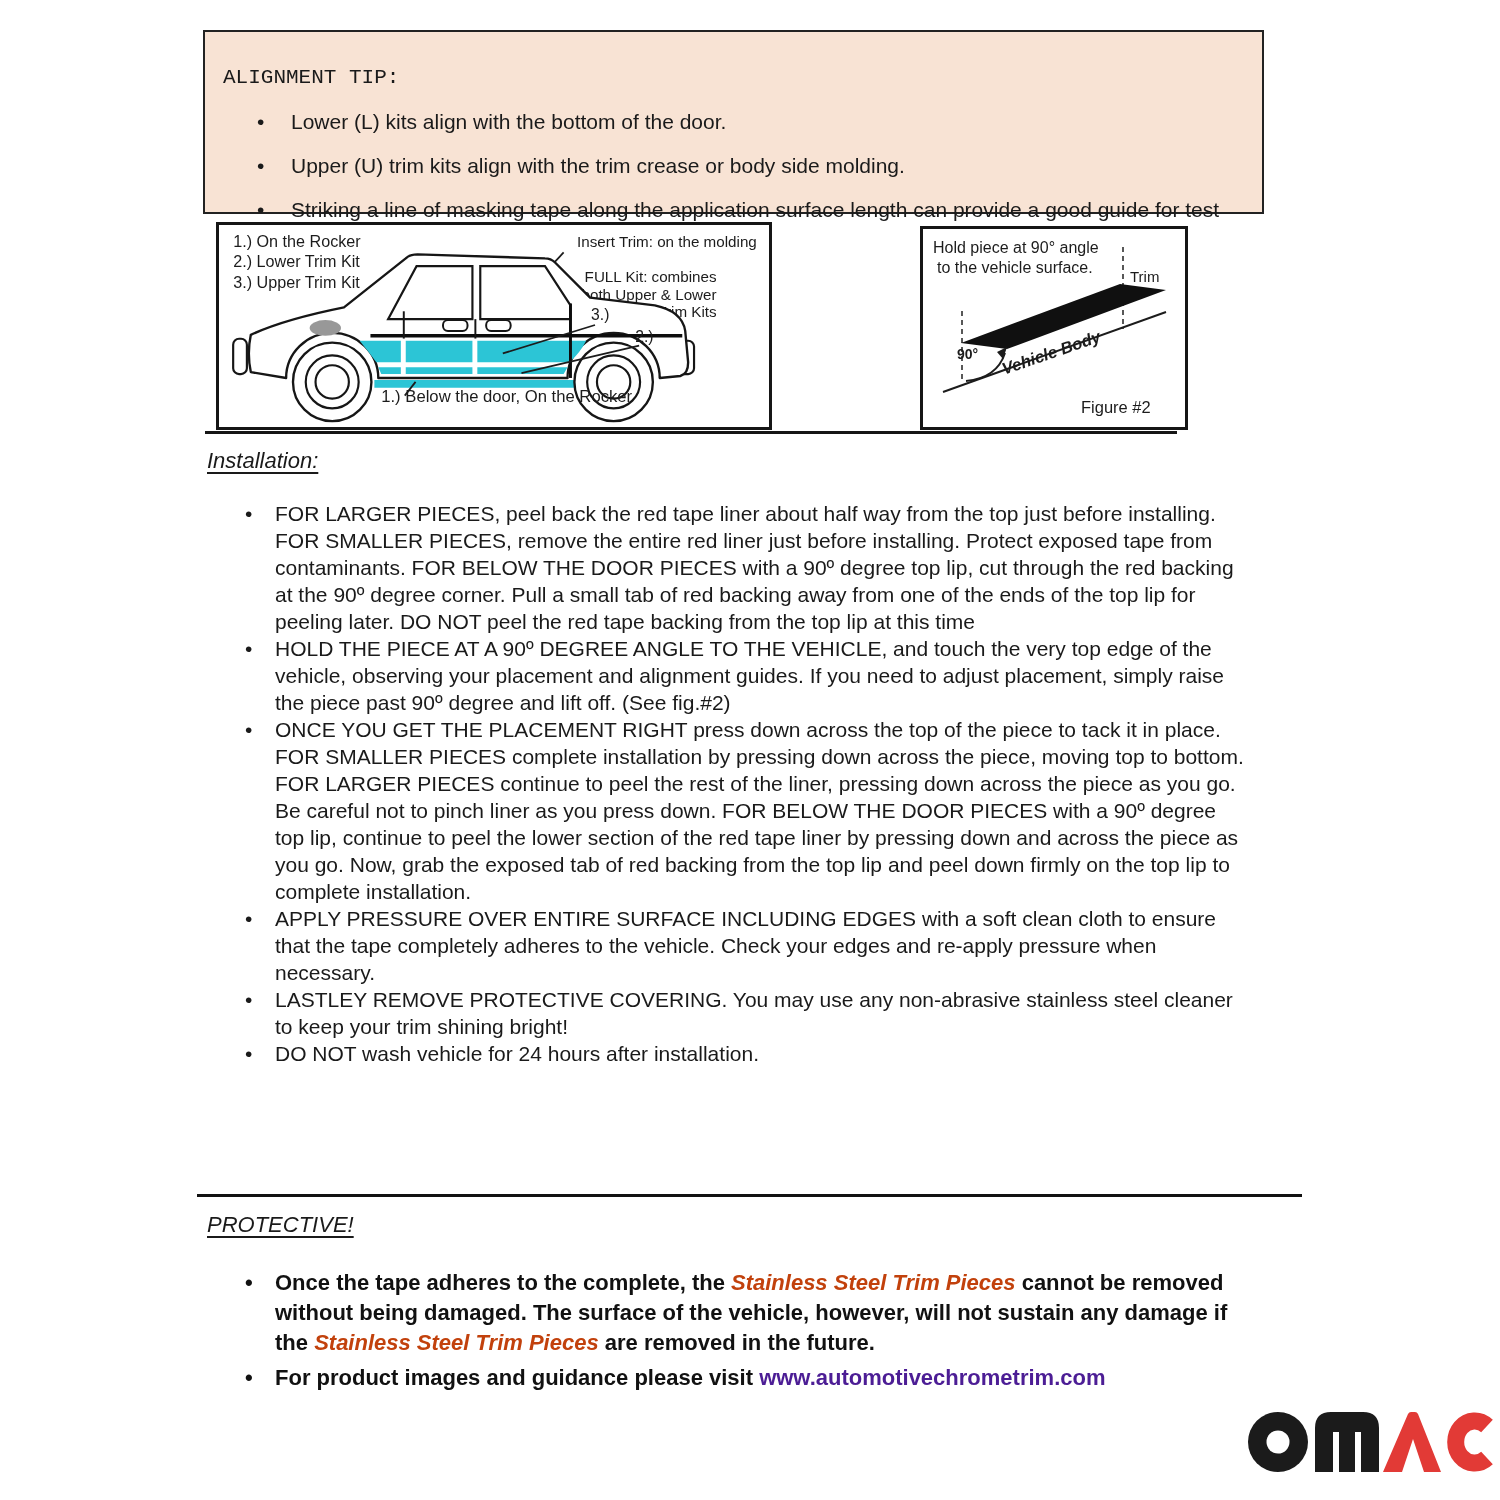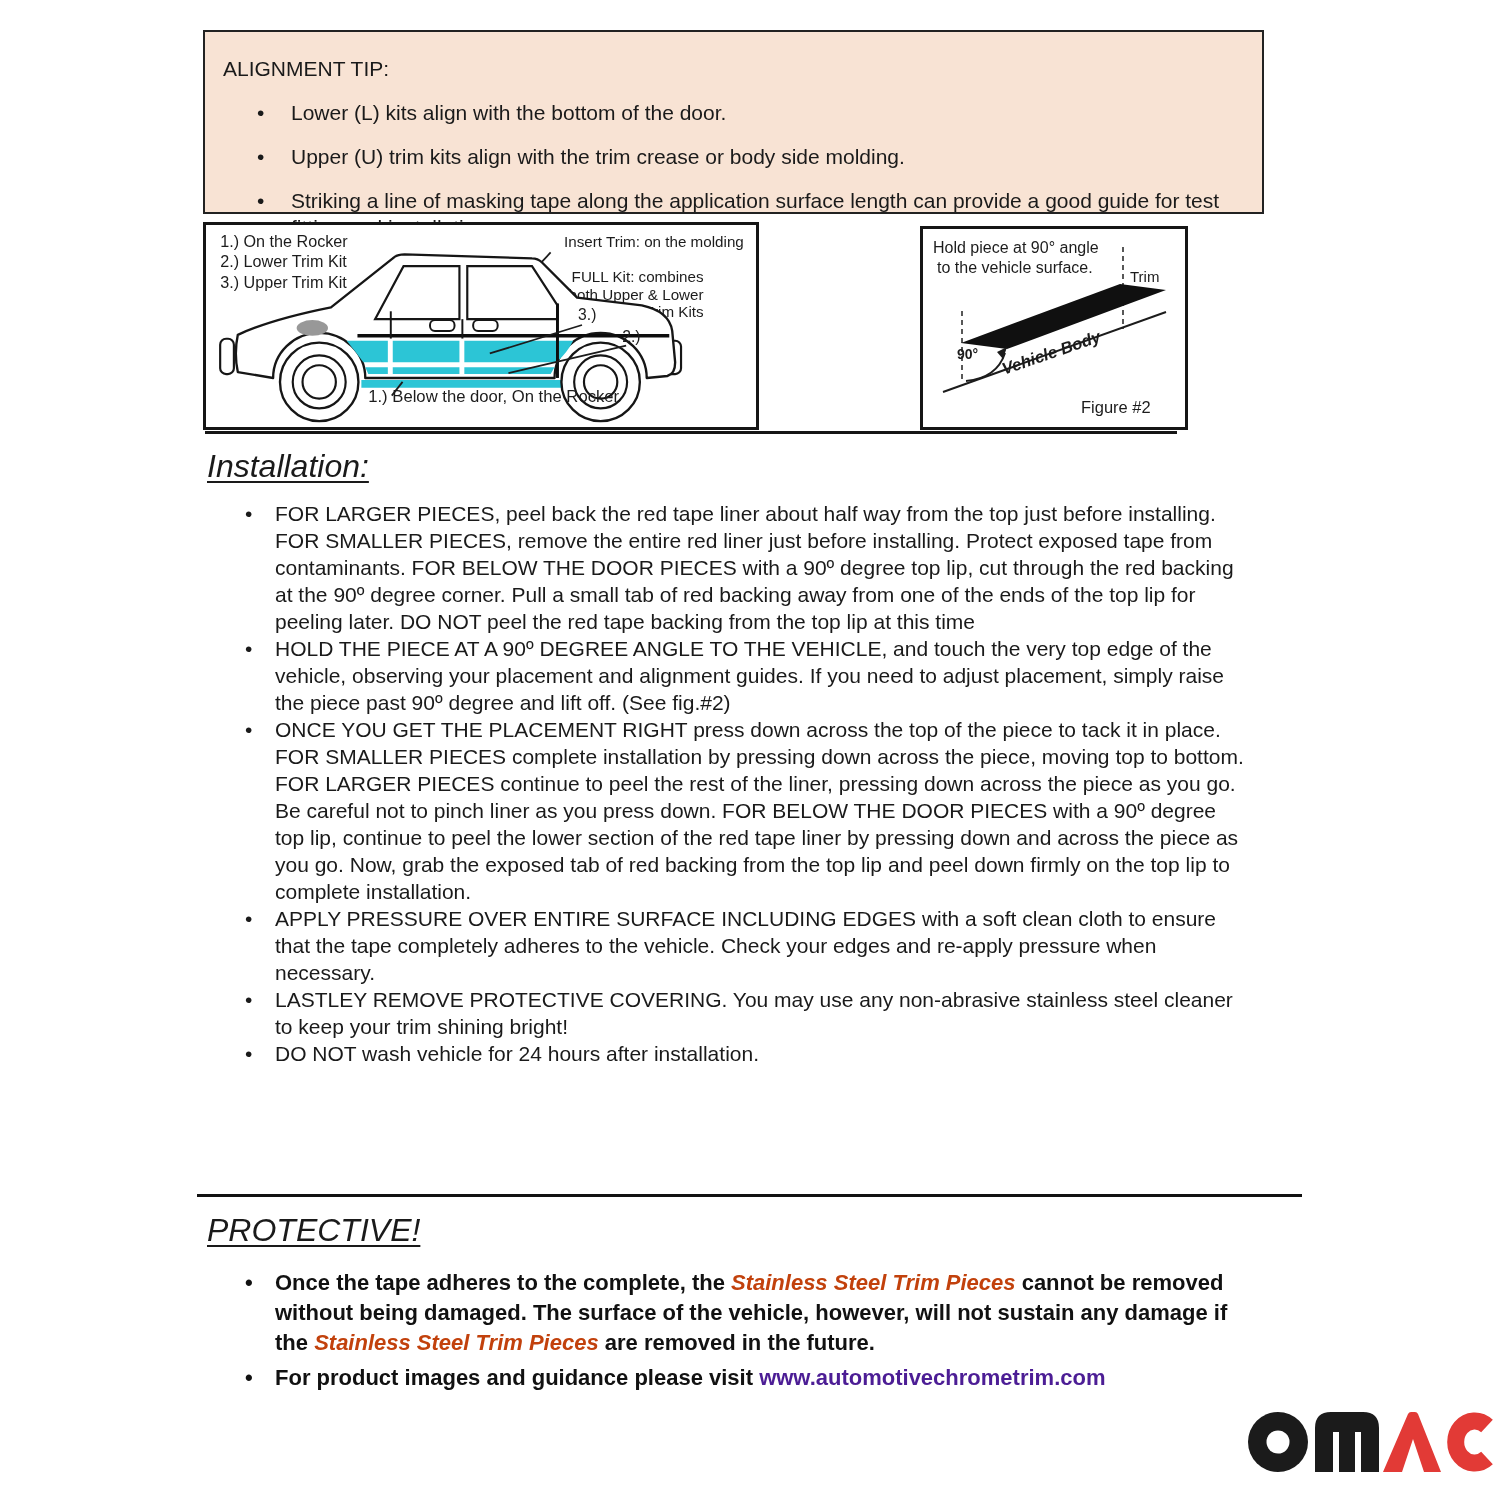--- a/index.html
+++ b/index.html
@@ -3,36 +3,36 @@
 <meta charset="utf-8">
 <style>
   html,body{margin:0;padding:0;background:#fff;}
   .page{position:relative;width:1500px;height:1500px;background:#ffffff;
         font-family:"Liberation Sans", sans-serif;color:#1a1a1a;overflow:hidden;}
 
   
   .tipbox{position:absolute;left:203px;top:30px;width:1061px;height:184px;
           background:#f8e3d4;border:2px solid #222;box-sizing:border-box;
           padding:12px 20px 0 18px;font-size:21px;line-height:27px;}
-  .tip-title{margin:11px 0 0 0;}
+  .tip-title{margin:20px 0 0 0;font-family:Liberation Mono, monospace;}
   .tip-li{display:flex;margin-top:17px;}
   .tip-li .dot{width:34px;margin-left:34px;flex:none;}
   .tip-li .txt{width:958px;}
 
   
-  .carbox{position:absolute;left:203px;top:222px;width:556px;height:208px;
+  .carbox{position:absolute;left:216px;top:222px;width:556px;height:208px;
           border:3px solid #161616;box-sizing:border-box;background:#fff;}
   .figbox{position:absolute;left:920px;top:226px;width:268px;height:204px;
           border:3px solid #161616;box-sizing:border-box;background:#fff;}
   .boxline{position:absolute;left:205px;top:431px;width:972px;height:3px;background:#161616;}
 
   svg text{font-family:"Liberation Sans", sans-serif;fill:#1c1c1c;}
 
   
-  .sec-title{position:absolute;left:207px;font-style:italic;font-size:32px;
+  .sec-title{position:absolute;left:207px;font-style:italic;font-size:22px;
              text-decoration:underline;text-decoration-thickness:2px;text-underline-offset:4px;}
   .inst{top:448px;}
   .imp{top:1212px;}
 
   
   .ilist{position:absolute;left:245px;top:500px;font-size:21px;line-height:27px;}
   .li{display:flex;}
   .li .dot{width:30px;flex:none;}
   .li .txt{width:970px;}
 

